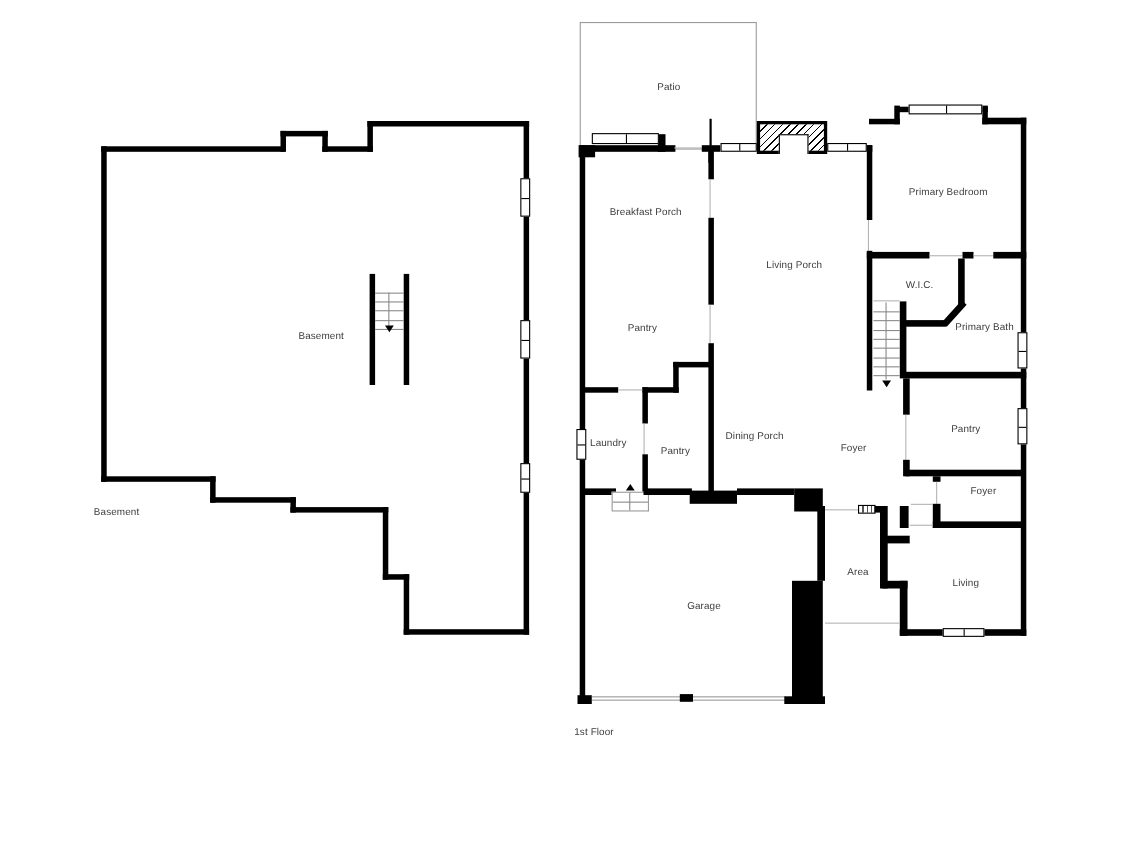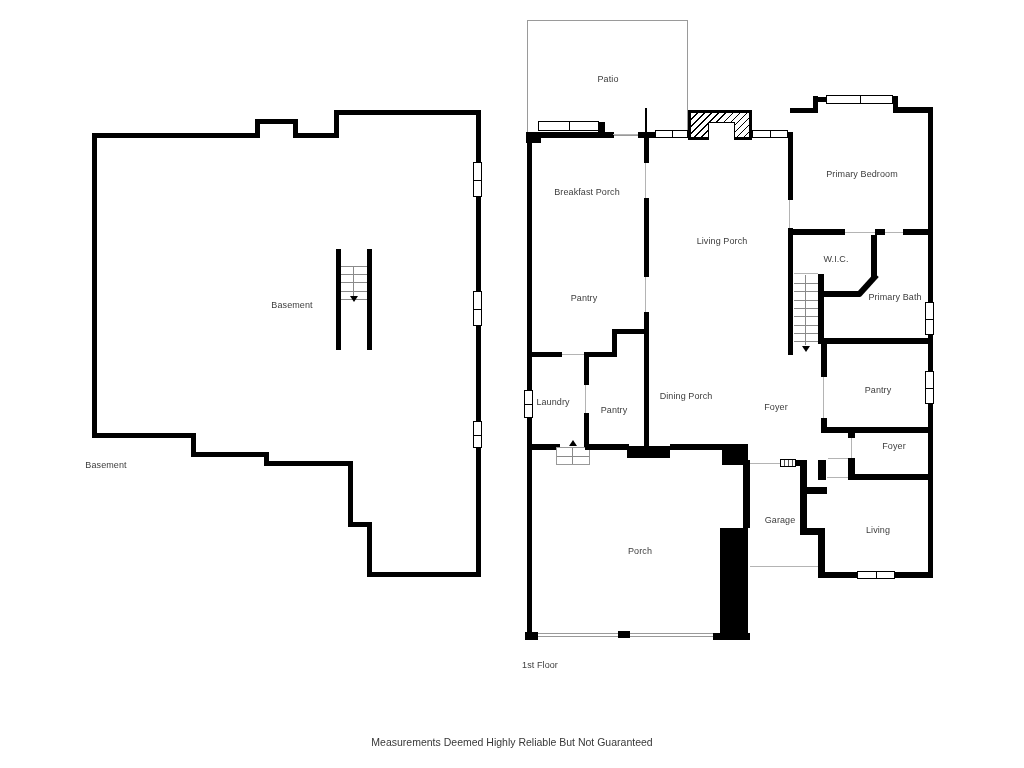--- a/index.html
+++ b/index.html
@@ -211,20 +211,19 @@
   <span class="lbl" style="left:722px;top:241px">Living Porch</span>
   <span class="lbl" style="left:862px;top:174px">Primary Bedroom</span>
   <span class="lbl" style="left:836px;top:259px">W.I.C.</span>
   <span class="lbl" style="left:895px;top:297px">Primary Bath</span>
   <span class="lbl" style="left:553px;top:402px">Laundry</span>
   <span class="lbl" style="left:614px;top:410px">Pantry</span>
   <span class="lbl" style="left:686px;top:396px">Dining Porch</span>
   <span class="lbl" style="left:776px;top:407px">Foyer</span>
   <span class="lbl" style="left:878px;top:390px">Pantry</span>
   <span class="lbl" style="left:894px;top:446px">Foyer</span>
-  <span class="lbl" style="left:780px;top:520px">Garage</span>
+  <span class="lbl" style="left:780px;top:520px">Area</span>
   <span class="lbl" style="left:878px;top:530px">Living</span>
-  <span class="lbl" style="left:640px;top:551px">Porch</span>
+  <span class="lbl" style="left:640px;top:551px">Garage</span>
 
   <span class="lbl" style="left:540px;top:665px">1st Floor</span>
-  <span class="footer-lbl" style="left:512px;top:742px">Measurements Deemed Highly Reliable But Not Guaranteed</span>
 
 </div>
 
 </body></html>

